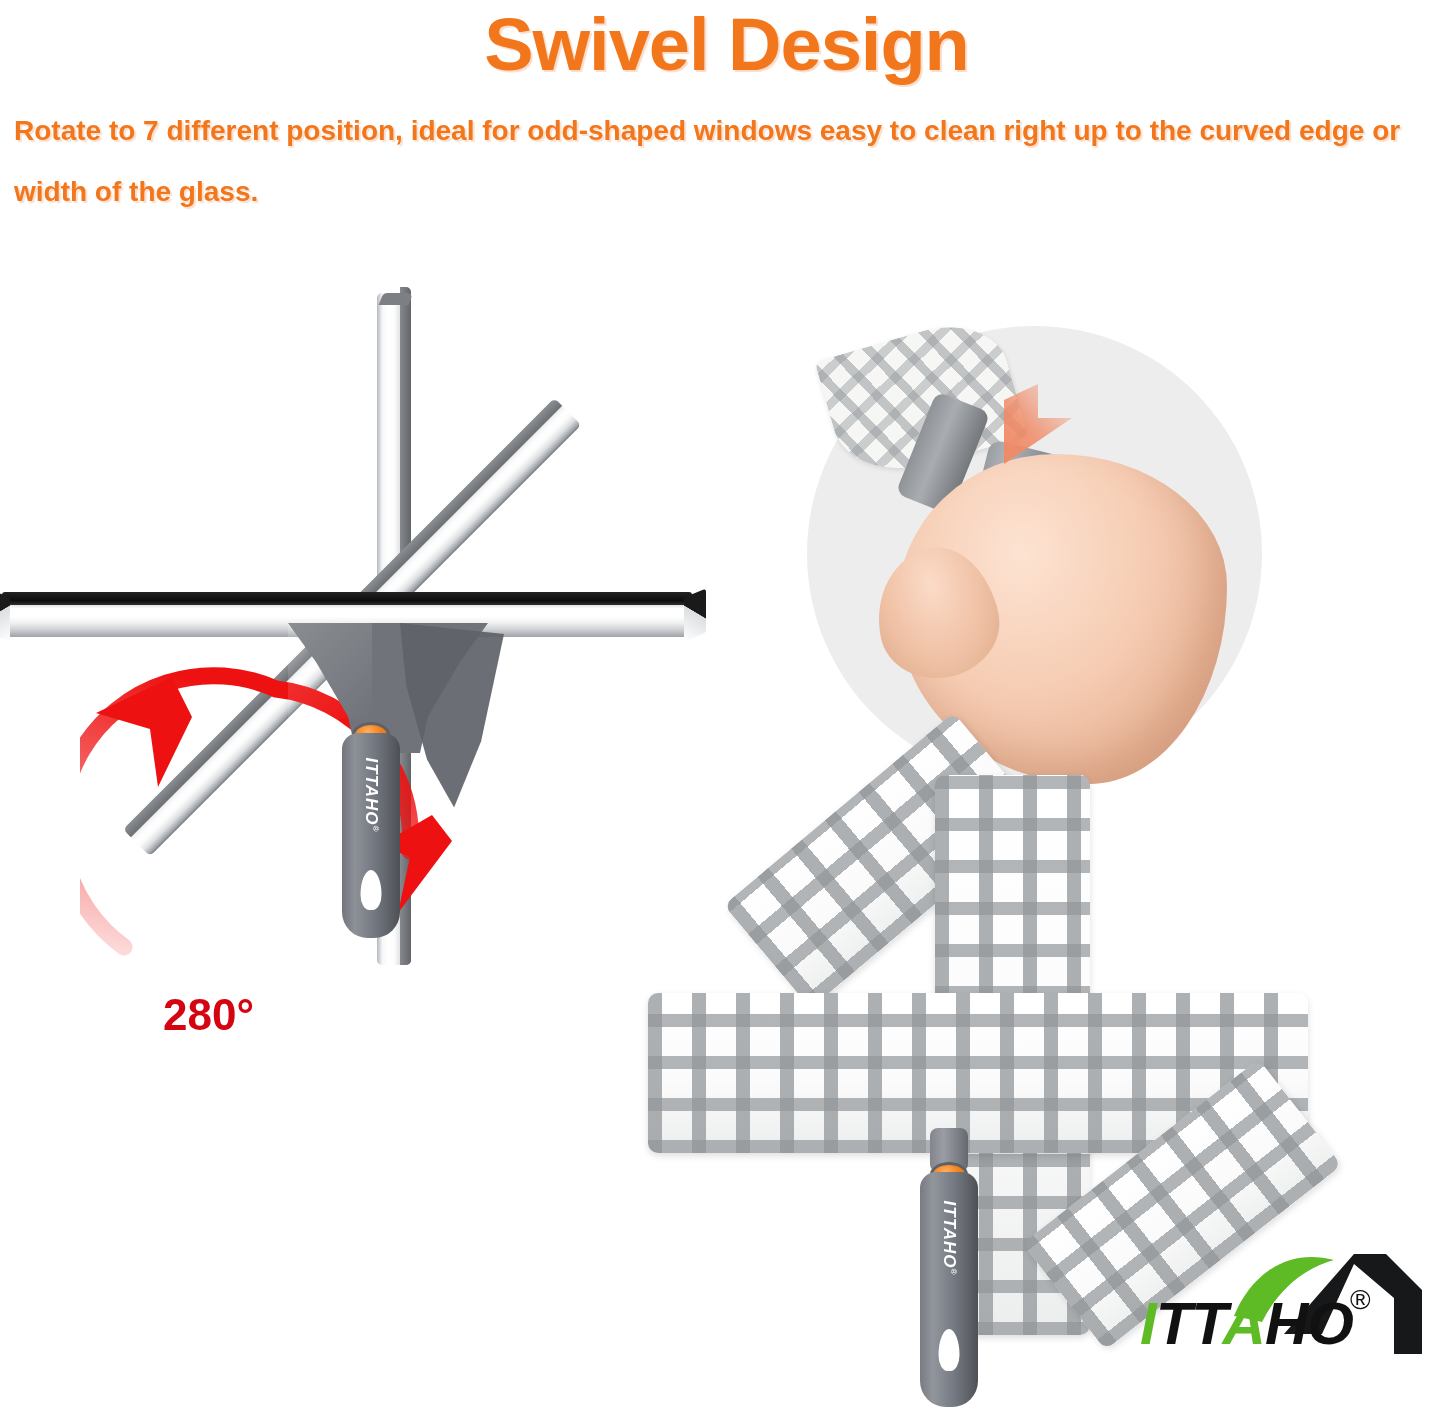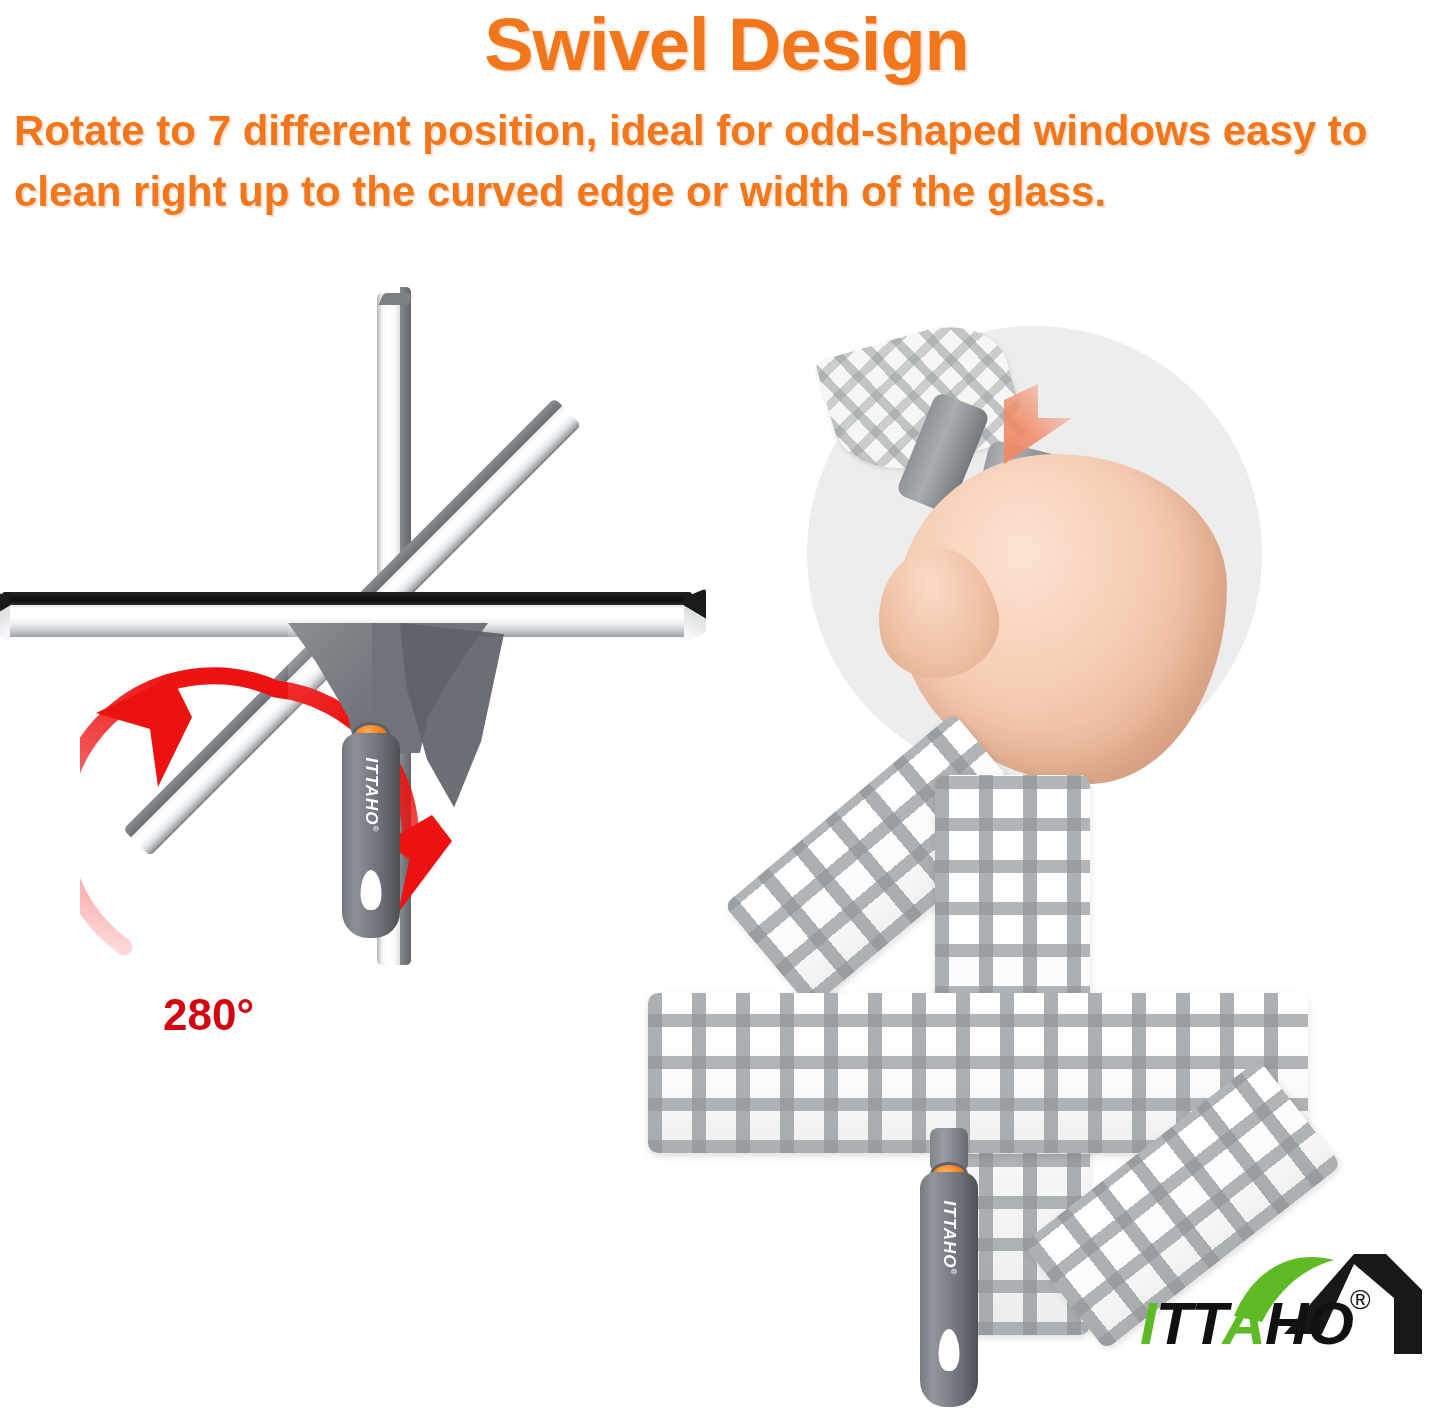--- a/index.html
+++ b/index.html
@@ -29,21 +29,21 @@
     font-size: 74px;
     line-height: 86px;
     letter-spacing: -1px;
     margin: 2px 0 0 8px;
     text-shadow: 2px 2px 1px rgba(240,140,80,0.30);
   }
   #subtitle {
     color: #F2761B;
     font-family: "Liberation Sans", sans-serif;
     font-weight: bold;
-    font-size: 42px;
+    font-size: 28px;
     line-height: 61px;
     margin: 12px 0 0 14px;
     width: 1425px;
     text-shadow: 2px 2px 1px rgba(240,140,80,0.28);
   }
 
   
   #squeegee-diagram {
     position: absolute;
     left: 0; top: 285px;

